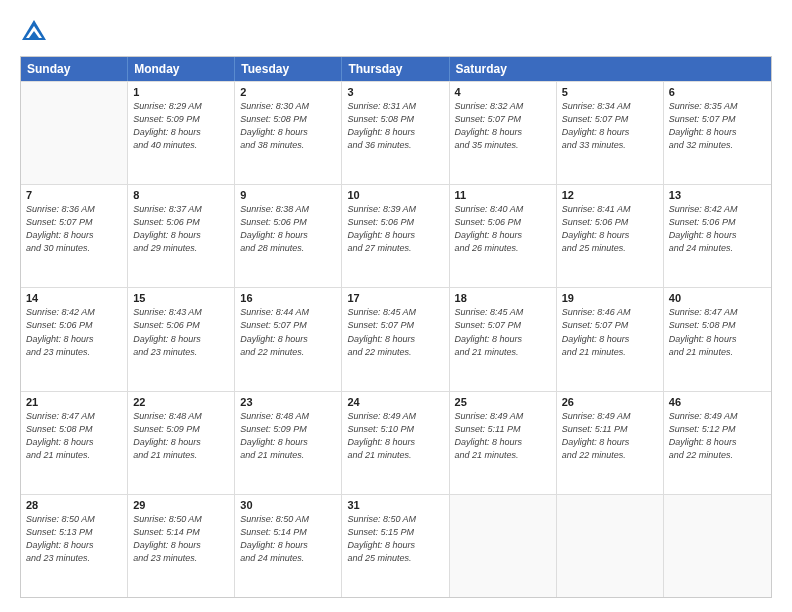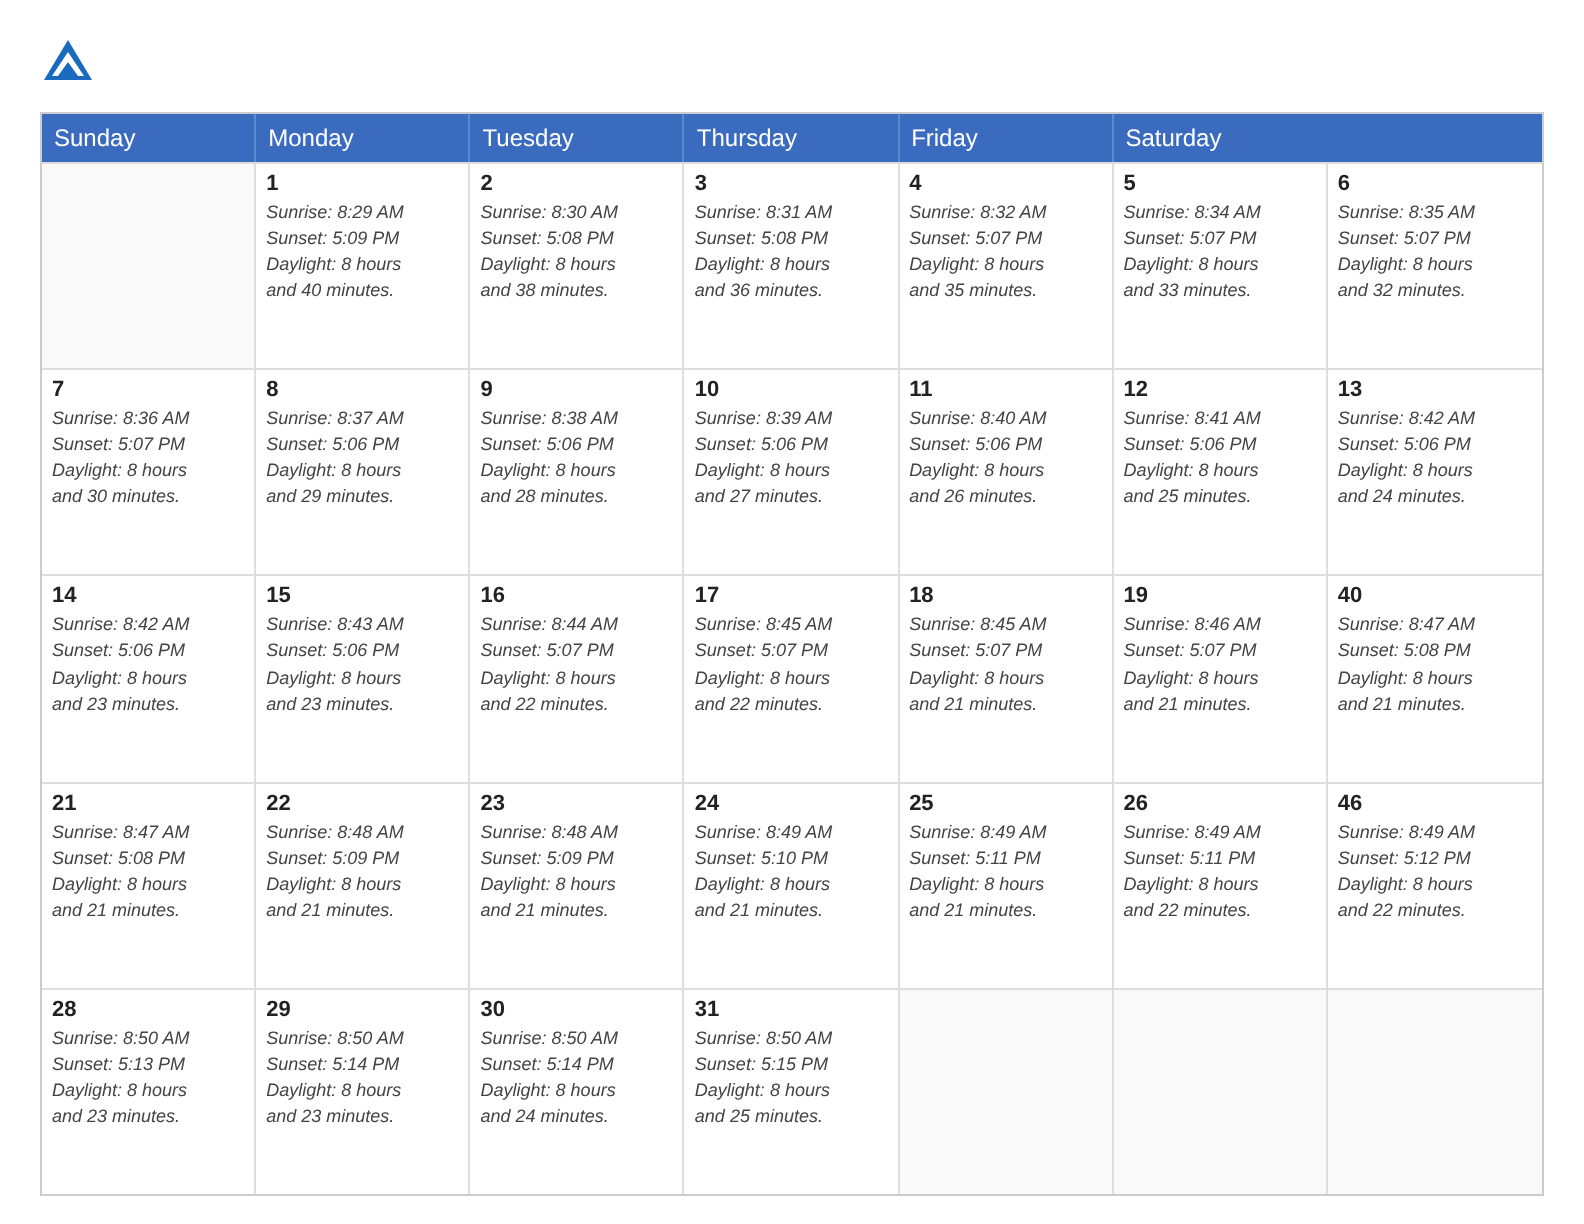--- a/index.html
+++ b/index.html
@@ -60,21 +60,21 @@
       border: 1px solid #ccc;
     }
     .cal-header {
       display: grid;
       grid-template-columns: repeat(7, 1fr);
       background: #3a6bbf;
     }
     .cal-header-cell {
       color: #fff;
       font-size: 12px;
-      font-weight: normal;
+      font-weight: bold;
       padding: 5px 6px;
       border-right: 1px solid #5a8bcf;
     }
     .cal-header-cell:last-child { border-right: none; }
     .cal-body {
       flex: 1;
       display: flex;
       flex-direction: column;
     }
     .cal-row {
@@ -127,21 +127,20 @@
       <div class="subtitle"></div>
     </div>
   </div>
 
   <div class="calendar">
     <div class="cal-header" id="cal-header">
         <div class="cal-header-cell">Sunday</div>
         <div class="cal-header-cell">Monday</div>
         <div class="cal-header-cell">Tuesday</div>
         <div class="cal-header-cell">Thursday</div>
-        <div class="cal-header-cell">Friday</div>
         <div class="cal-header-cell">Saturday</div>
       </div>
     <div class="cal-body" id="cal-body">
         <div class="cal-row">
           <div class="cal-cell empty"></div>
           <div class="cal-cell">
             <div class="day-num">1</div>
             <div class="day-info">Sunrise: 8:29 AM<br>Sunset: 5:09 PM<br>Daylight: 8 hours<br>and 40 minutes.</div>
           </div>
           <div class="cal-cell">

